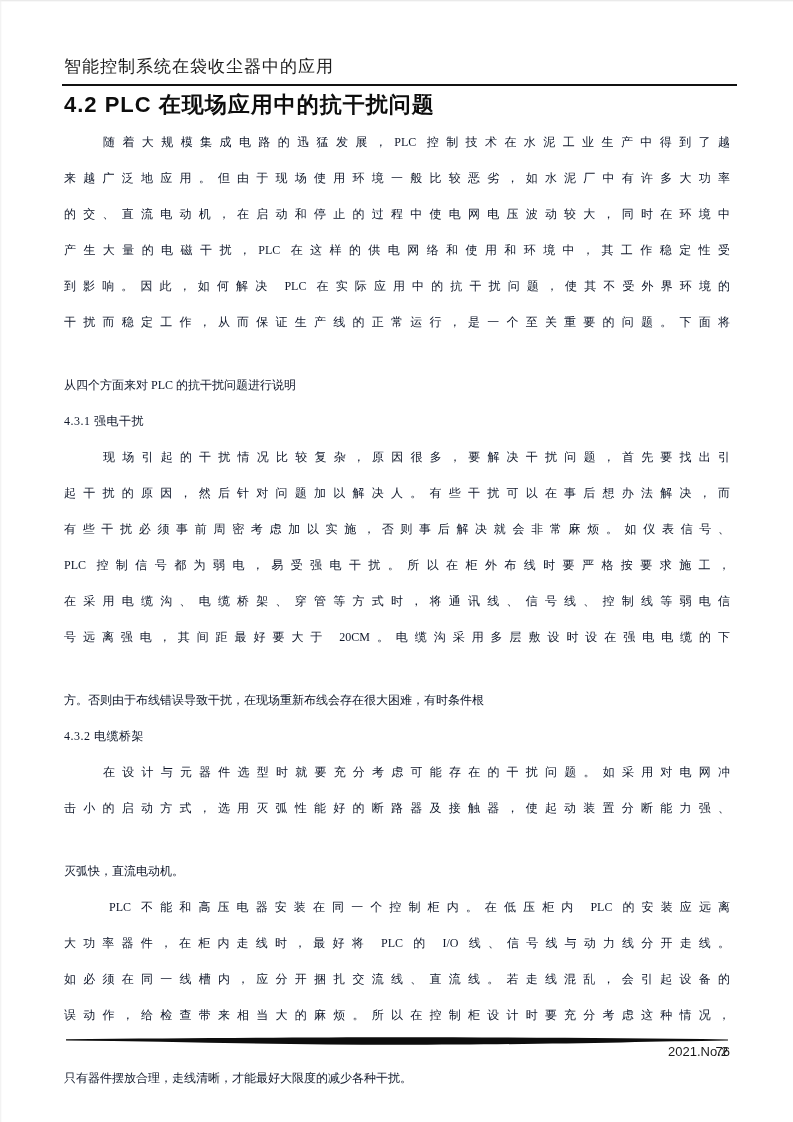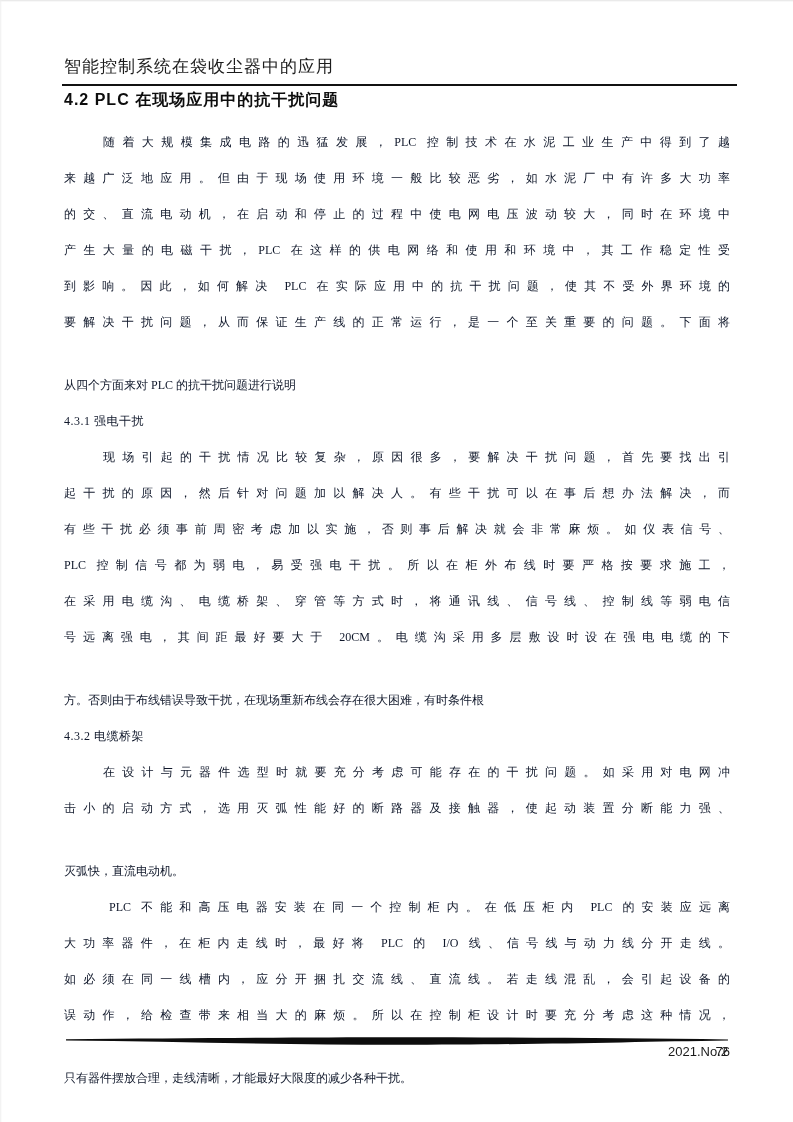--- a/index.html
+++ b/index.html
@@ -37,21 +37,21 @@
     position: absolute;
     top: 84px; left: 62px; width: 675px; height: 2px;
     background: #111111;
   }
   .section-title {
     position: absolute;
     top: 90px; left: 64px; width: 666px;
     margin: 0;
     font-family: "Liberation Sans", "DejaVu Sans", sans-serif;
     font-weight: bold;
-    font-size: 16px;
+    font-size: 22px;
     letter-spacing: 1px;
     color: #0d0d0d;
     white-space: nowrap;
   }
 
   .body-text {
     position: absolute;
     top: 124px; left: 64px; width: 666px;
   }
   .line {
@@ -116,21 +116,21 @@
 
   <h1 class="section-title">4.2  PLC 在现场应用中的抗干扰问题</h1>
 
   <div class="body-text">
     <div class="para">
         <div class="line">随着大规模集成电路的迅猛发展，PLC 控制技术在水泥工业生产中得到了越</div>
         <div class="line">来越广泛地应用。但由于现场使用环境一般比较恶劣，如水泥厂中有许多大功率</div>
         <div class="line">的交、直流电动机，在启动和停止的过程中使电网电压波动较大，同时在环境中</div>
         <div class="line">产生大量的电磁干扰，PLC 在这样的供电网络和使用和环境中，其工作稳定性受</div>
         <div class="line">到影响。因此，如何解决 PLC 在实际应用中的抗干扰问题，使其不受外界环境的</div>
-        <div class="line">要解决干扰问题，从而保证生产线的正常运行，是一个至关重要的问题。下面将</div>
+        <div class="line">干扰而稳定工作，从而保证生产线的正常运行，是一个至关重要的问题。下面将</div>
         <div class="line">从四个方面来对 PLC 的抗干扰问题进行说明</div>
       </div>
 
     <div class="line subheading">4.3.1 强电干扰</div>
 
     <div class="para">
         <div class="line">现场引起的干扰情况比较复杂，原因很多，要解决干扰问题，首先要找出引</div>
         <div class="line">起干扰的原因，然后针对问题加以解决人。有些干扰可以在事后想办法解决，而</div>
         <div class="line">有些干扰必须事前周密考虑加以实施，否则事后解决就会非常麻烦。如仪表信号、</div>
         <div class="line">PLC 控制信号都为弱电，易受强电干扰。所以在柜外布线时要严格按要求施工，</div>

